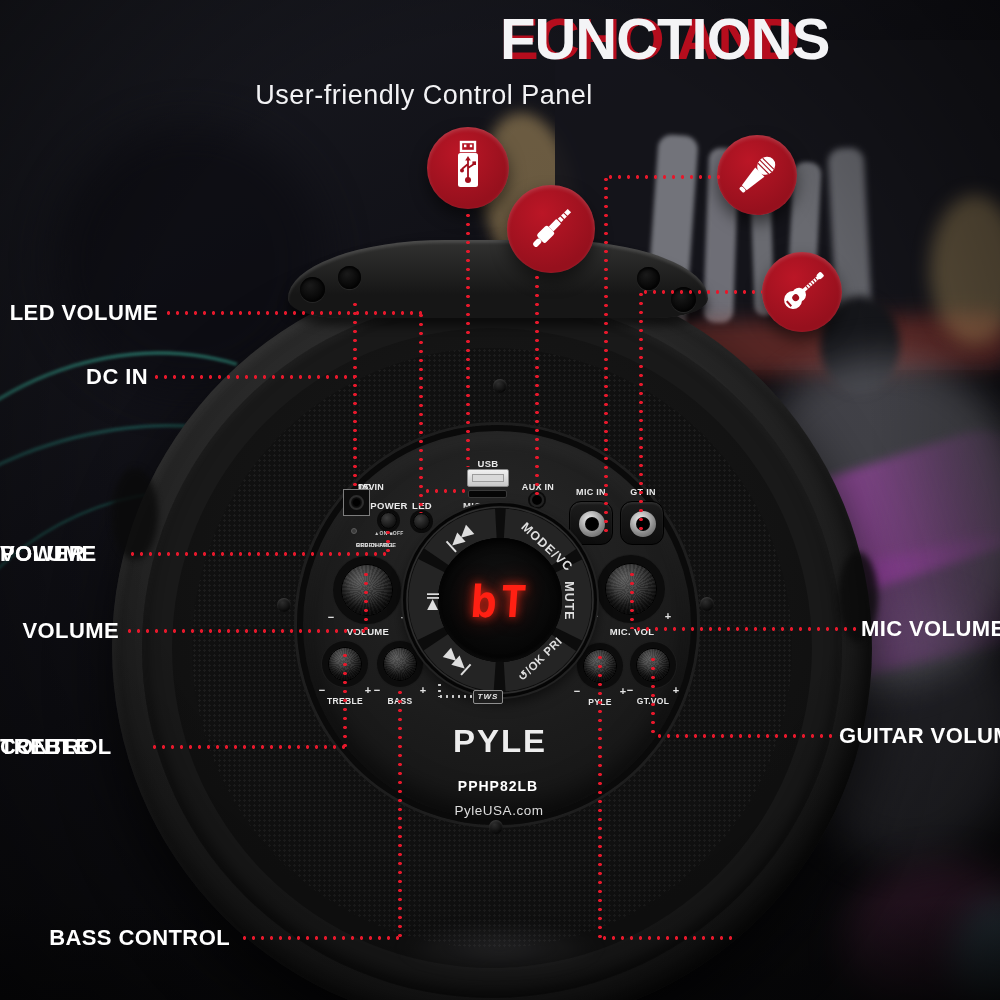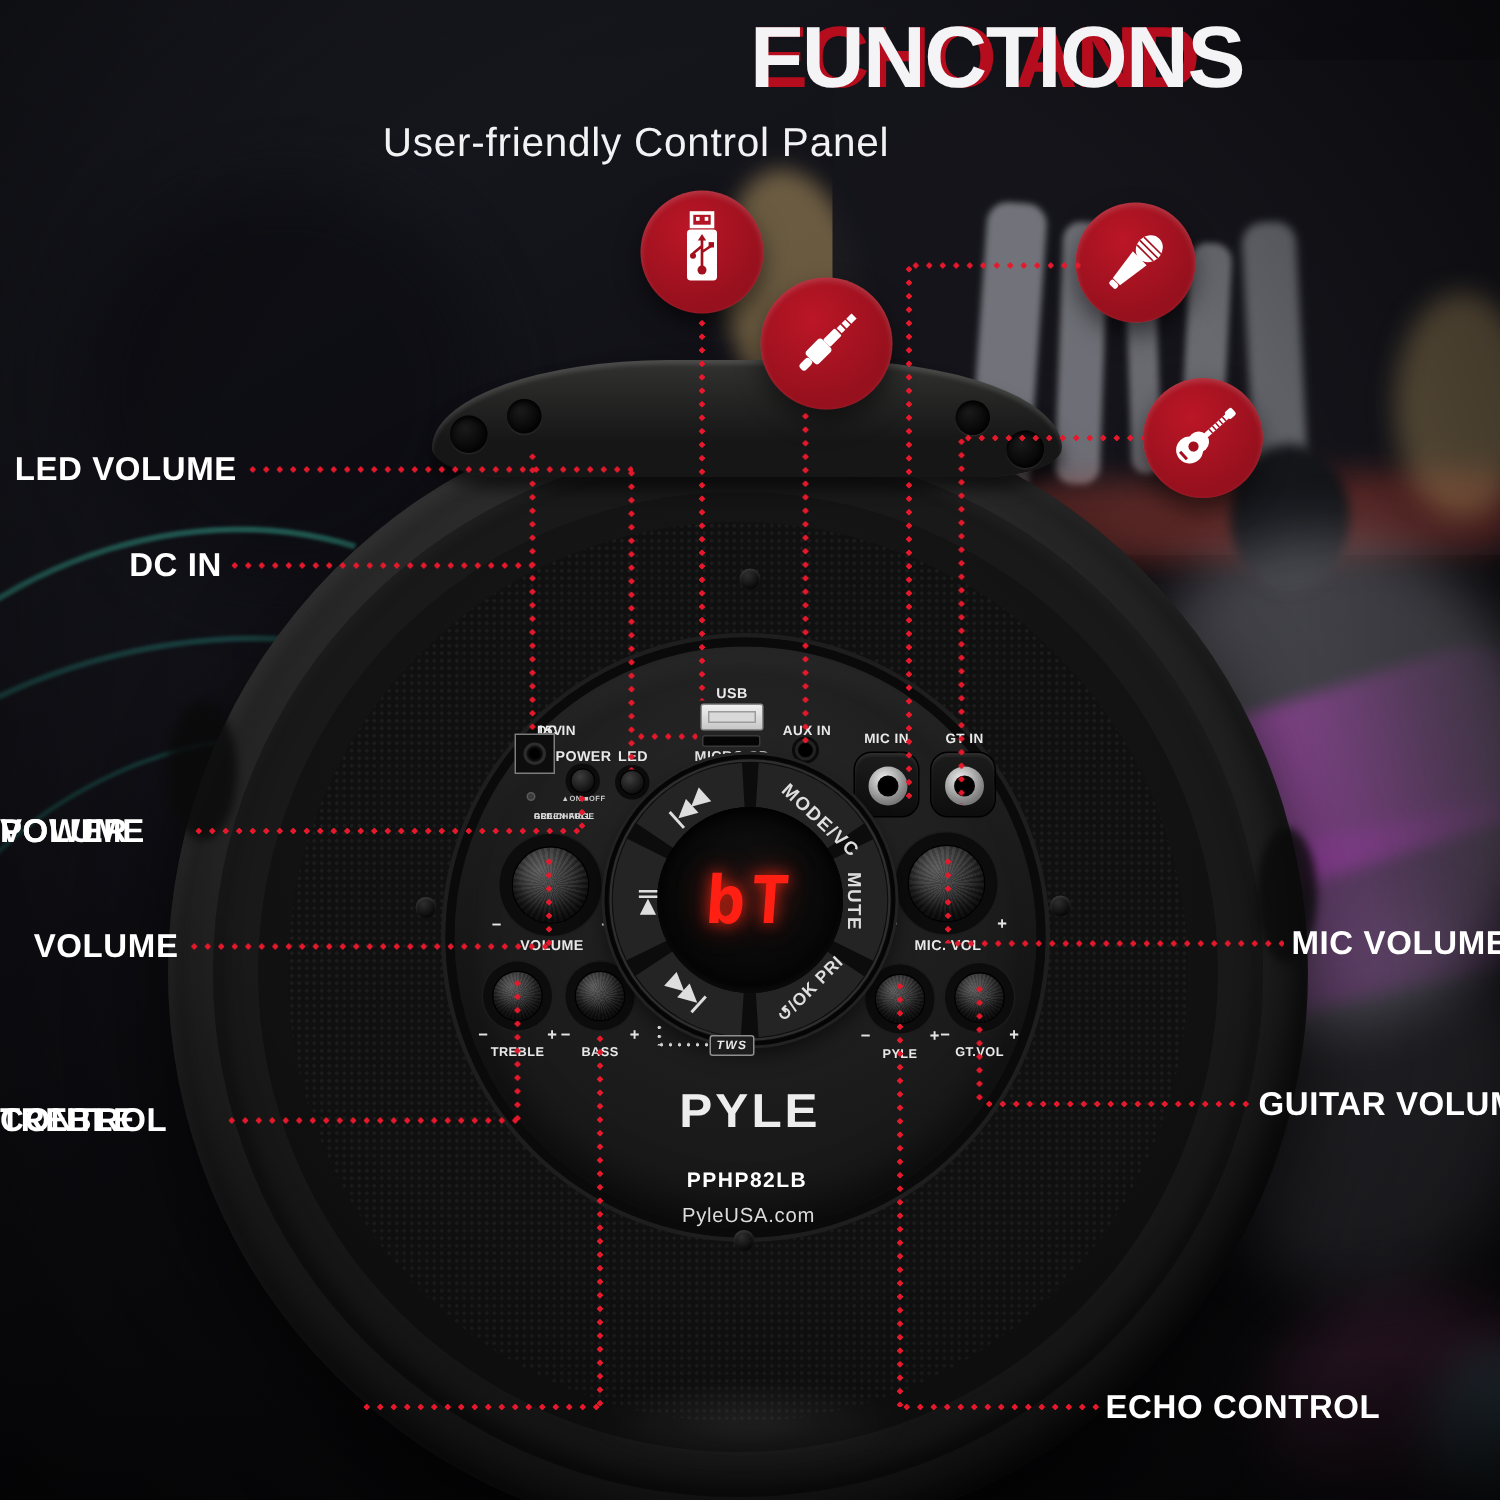--- a/index.html
+++ b/index.html
@@ -308,23 +308,23 @@
   <div class="co r" style="left:0;top:364px;width:148px;">DC IN</div>
   <div class="co r" style="left:0;top:541px;width:120px;">
     <div>POWER</div>
     <div>VOLUME</div>
   </div>
   <div class="co r" style="left:0;top:618px;width:119px;">VOLUME</div>
   <div class="co r" style="left:0;top:734px;width:145px;">
     <div>TREBLE</div>
     <div>CONTROL</div>
   </div>
+  <div class="co r" style="left:0;top:925px;width:230px;">BASS CONTROL</div>
   <div class="co" style="left:861px;top:616px;">MIC VOLUME</div>
   <div class="co" style="left:839px;top:723px;">GUITAR VOLUME</div>
-  <div class="co" style="left:737px;top:925px;">ECHO CONTROL</div>
 
   <div class="title">
       <span class="red">ECHO AND </span>
       <span class="white">FUNCTIONS</span>
     </div>
   <div class="subtitle">User-friendly Control Panel</div>
 
 </div>
 
 </body></html>

